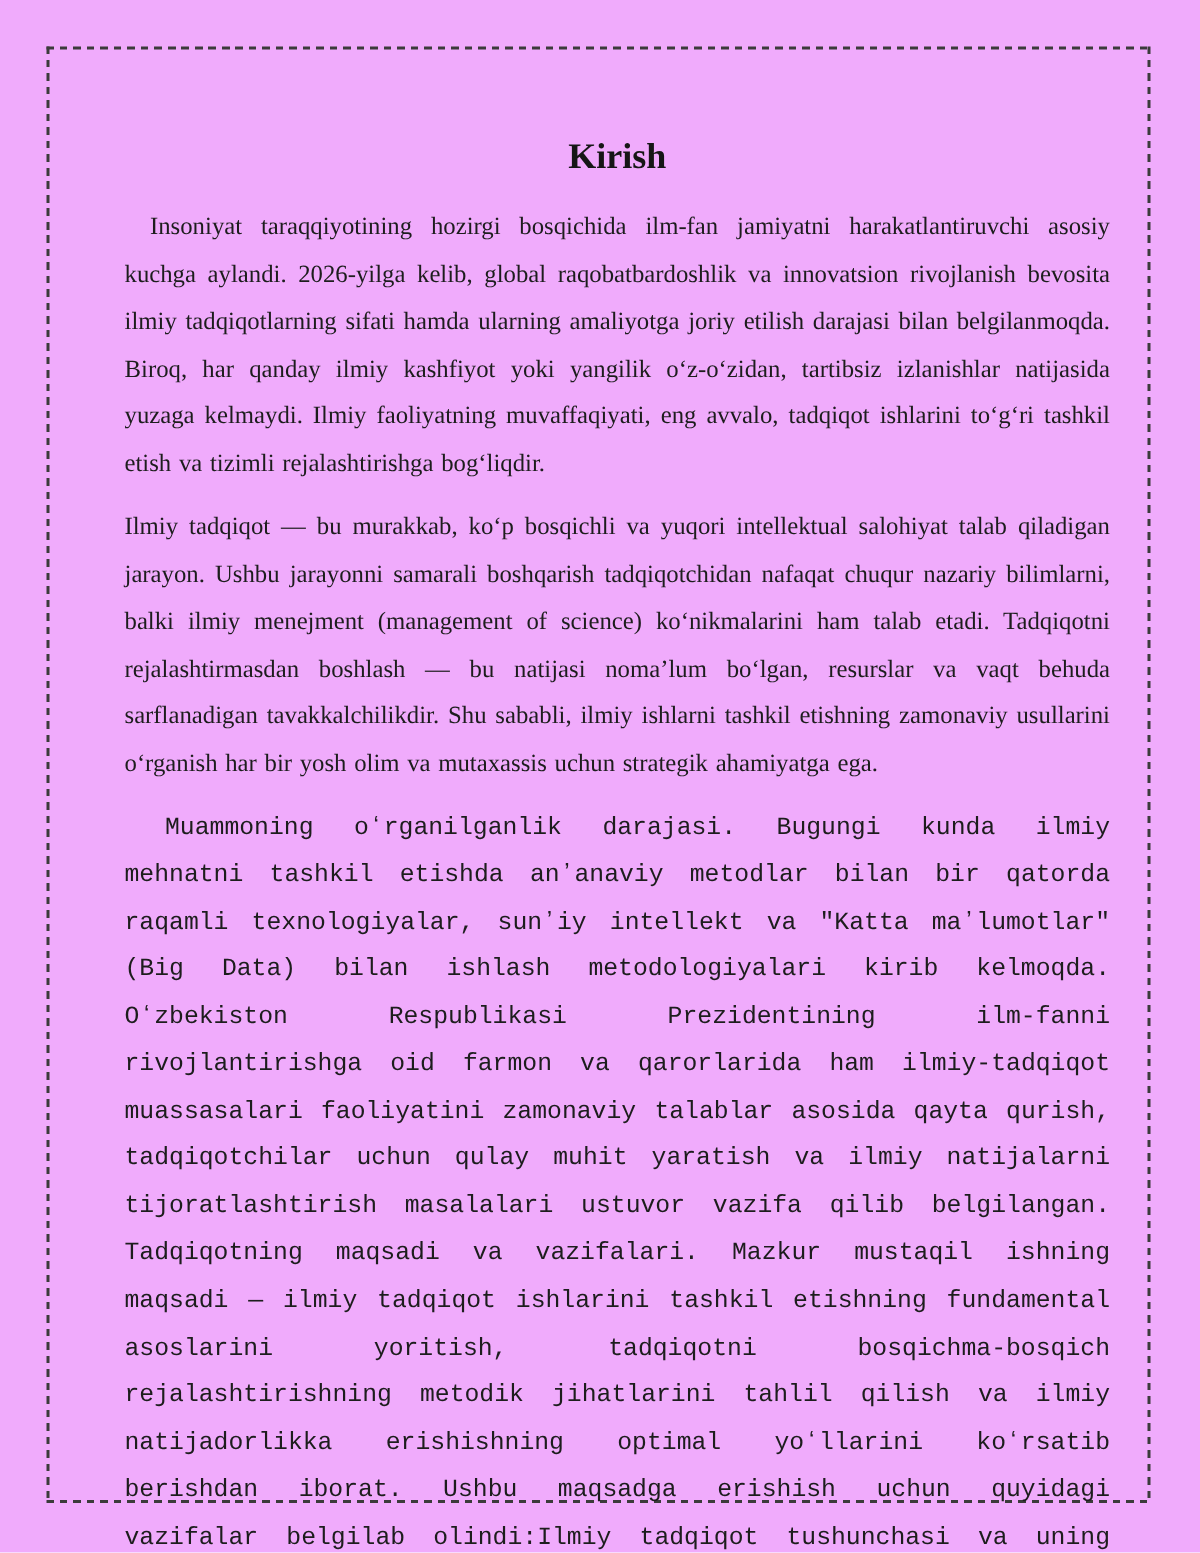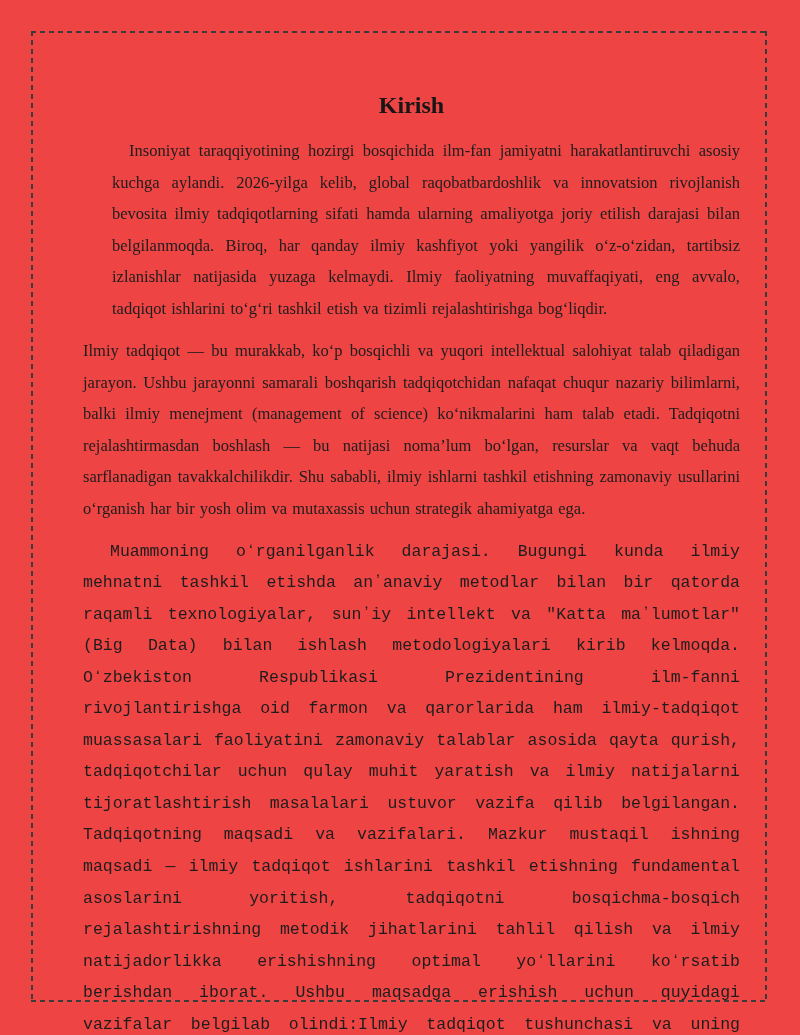--- a/index.html
+++ b/index.html
@@ -11,21 +11,21 @@
   body {
     width: 800px;
     height: 1035px;
     position: relative;
     font-family: "Liberation Serif", "DejaVu Serif", serif;
     overflow: hidden;
   }
   .page {
     position: absolute;
     inset: 0;
-    background: #ef4444;
+    background: #f0abfc;
   }
   
   .border-frame {
     position: absolute;
     left: 31px;
     top: 31px;
     width: 736px;
     height: 971px;
     background-image:
       repeating-linear-gradient(90deg,  #3b3b3b 0 5px, transparent 5px 9px),
@@ -51,21 +51,21 @@
     margin: 9px 0 14px 0;
   }
   p.body-par {
     font-size: 16.5px;
     line-height: 31.55px;
     text-align: justify;
     color: #1d1d1d;
     margin: 0 0 11px 0;
     word-spacing: 1px;
   }
-  p.indent-small { text-indent: 17px; margin-left: 29px; }
+  p.indent-small { text-indent: 17px; }
   p.indent-med   { text-indent: 27px; font-family: Liberation Mono, monospace; }
   p.cont-page    { text-align-last: justify; }
 </style>
 </head>
 <body>
 
 <div class="page">
   <div class="border-frame">
     <div class="content">
       <h1 class="doc-title">Kirish</h1>

